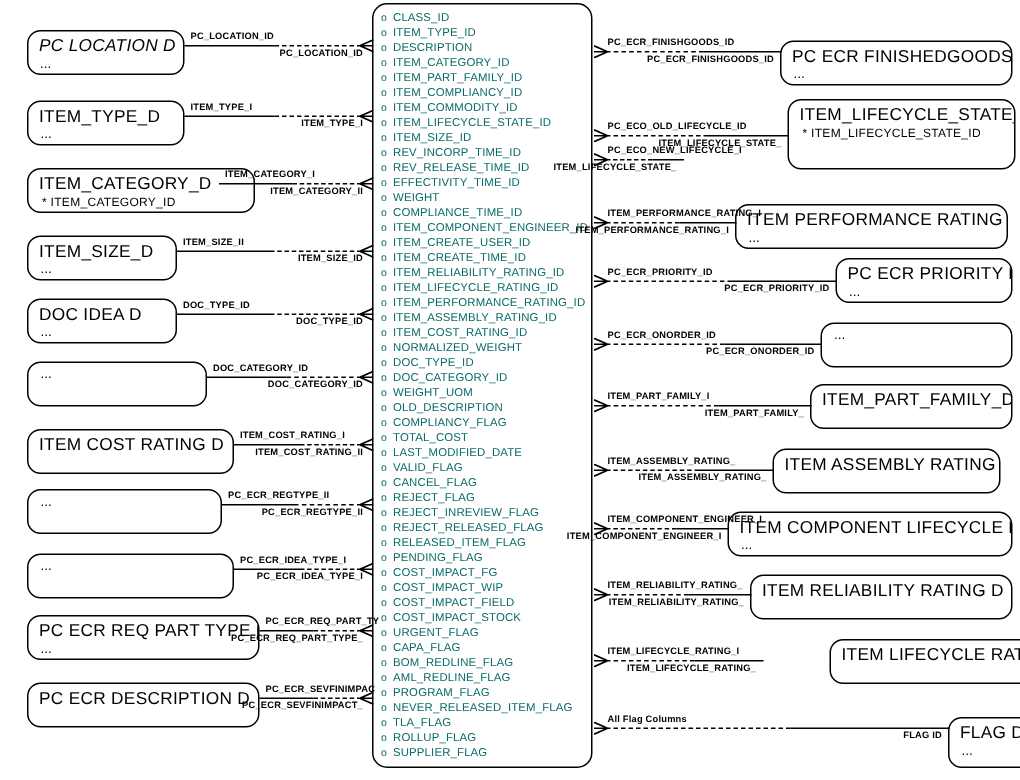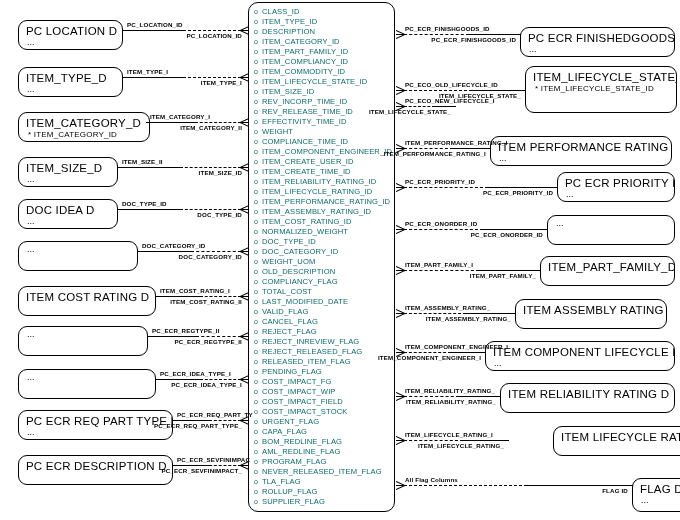--- a/index.html
+++ b/index.html
@@ -164,29 +164,29 @@
         <div class="frow"><span class="bullet">o</span><span>PROGRAM_FLAG</span></div>
         <div class="frow"><span class="bullet">o</span><span>NEVER_RELEASED_ITEM_FLAG</span></div>
         <div class="frow"><span class="bullet">o</span><span>TLA_FLAG</span></div>
         <div class="frow"><span class="bullet">o</span><span>ROLLUP_FLAG</span></div>
         <div class="frow"><span class="bullet">o</span><span>SUPPLIER_FLAG</span></div>
         <div class="fdots">...</div>
       </div>
   </div>
 
   <div id="left-layer">
-      <div class="entity" style="left: 18px; top: 20px; width: 105px; height: 30px;">
+      <div class="entity" style="left: 18px; top: 20px; width: 105px; height: 30px; font-style: italic;">
         <div class="ename">PC LOCATION D</div>
         <div class="edots">...</div>
       </div>
       <div class="entity" style="left: 18px; top: 67px; width: 105px; height: 30px;">
         <div class="ename">ITEM_TYPE_D</div>
         <div class="edots">...</div>
       </div>
-      <div class="entity" style="left: 18px; top: 112px; width: 132px; height: 30px;">
+      <div class="entity" style="left: 18px; top: 112px; width: 152px; height: 30px;">
         <div class="ename">ITEM_CATEGORY_D</div>
         <div class="eattr">* ITEM_CATEGORY_ID</div>
       </div>
       <div class="entity" style="left: 18px; top: 157px; width: 100px; height: 30px;">
         <div class="ename">ITEM_SIZE_D</div>
         <div class="edots">...</div>
       </div>
       <div class="entity" style="left: 18px; top: 199px; width: 100px; height: 30px;">
         <div class="ename">DOC IDEA D</div>
         <div class="edots">...</div>

